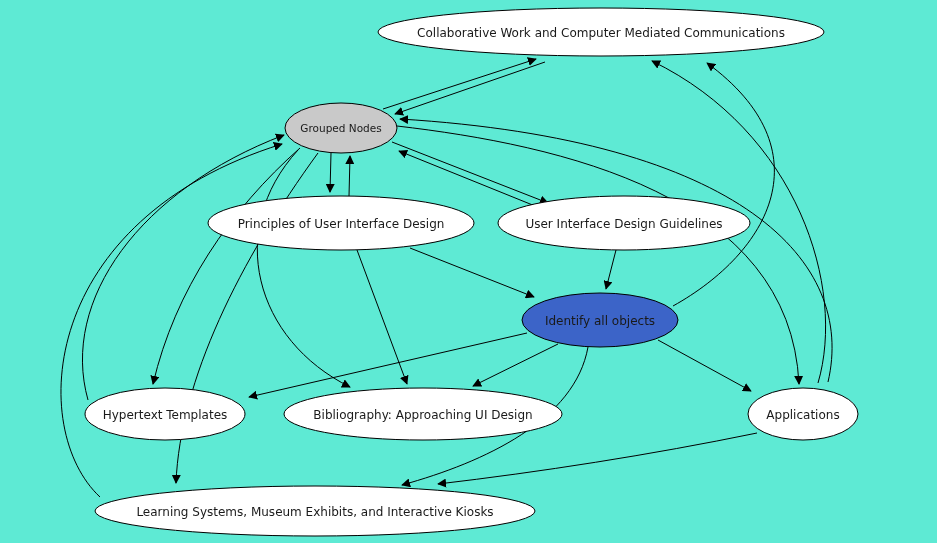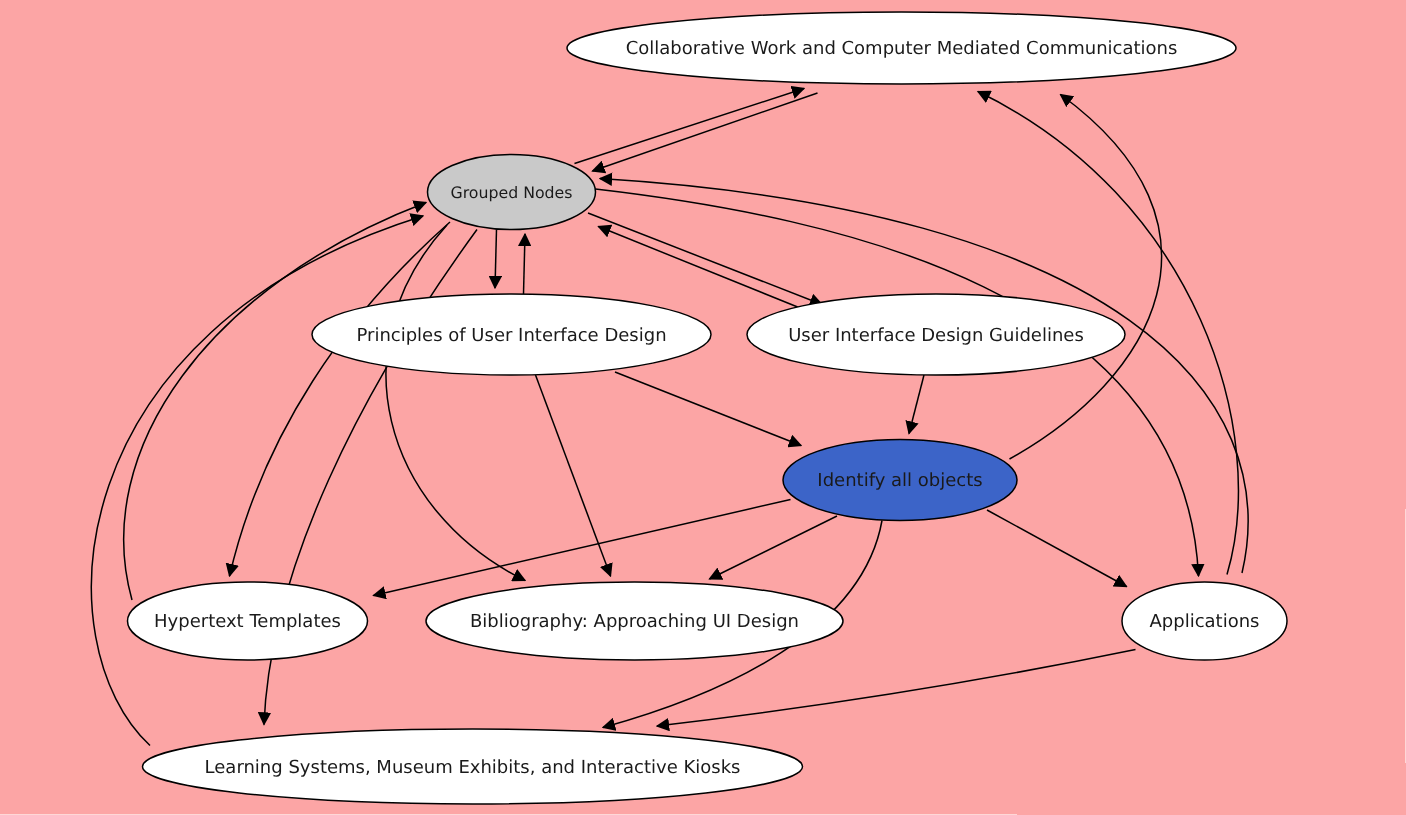--- a/index.html
+++ b/index.html
@@ -5,21 +5,21 @@
   html, body {
     margin: 0;
     padding: 0;
     background: #ffffff;
     font-family: "DejaVu Sans", "Liberation Sans", sans-serif;
   }
   #stage {
     position: relative;
     width: 937px;
     height: 543px;
-    background: #fca5a5;
+    background: #5eead4;
     overflow: hidden;
   }
   svg { display: block; }
   .edge path {
     fill: none;
     stroke: #000000;
     stroke-width: 1;
   }
   .node ellipse {
     stroke: #000000;

